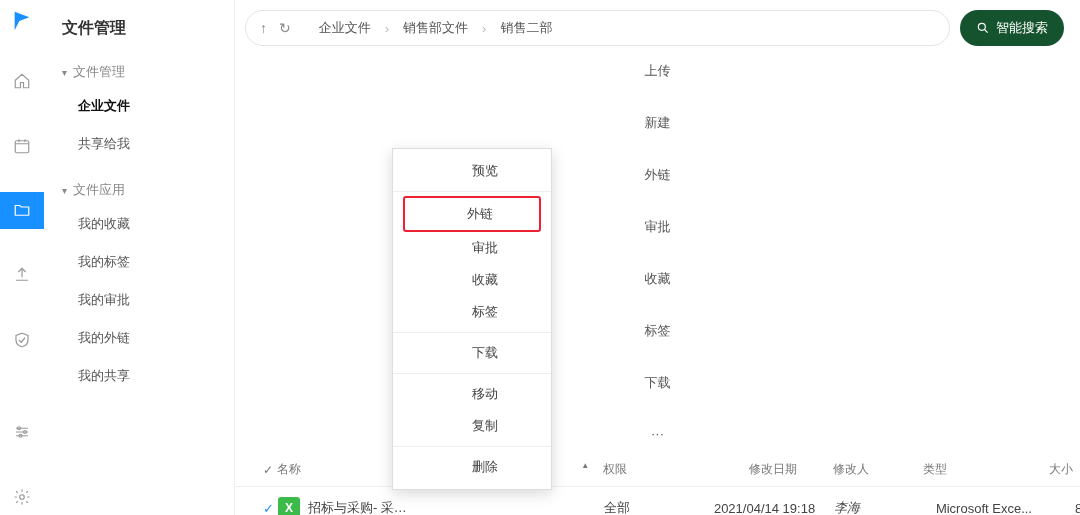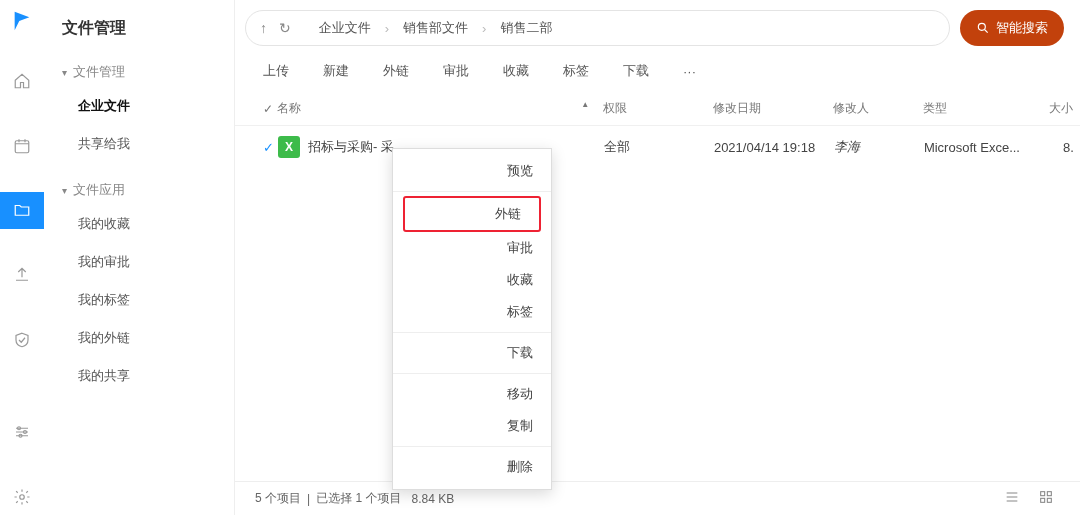--- a/index.html
+++ b/index.html
@@ -23,50 +23,50 @@
 
     
     .main { flex: 1; display: flex; flex-direction: column; border-left: 1px solid #eee; min-width: 0; }
 
     
     .addr-row { display: flex; align-items: center; gap: 10px; padding: 10px 16px 10px 10px; }
     .addr-box { flex: 1; height: 36px; border: 1px solid #e4e4e4; border-radius: 18px; display: flex; align-items: center; padding: 0 14px; gap: 12px; color: #666; }
     .addr-box .nav-btn { color: #888; cursor: pointer; font-size: 14px; }
     .addr-box .sep { color: #bbb; margin: 0 2px; }
     .crumb { cursor: pointer; color: #555; }
-    .search-btn { height: 36px; padding: 0 16px; background: #c2410c; color: #fff; border-radius: 18px; display: flex; align-items: center; gap: 6px; cursor: pointer; }
-
-    
-    .toolbar { display: flex; align-items: center; gap: 34px; padding: 6px 28px 12px; color: #555; }
+    .search-btn { height: 36px; padding: 0 16px; background: #14532d; color: #fff; border-radius: 18px; display: flex; align-items: center; gap: 6px; cursor: pointer; }
+
+    
+    .toolbar { display: flex; align-items: center; gap: 34px; padding: 6px 28px 12px; color: #555; flex-direction: column; }
     .toolbar .tbtn { cursor: pointer; }
 
     
     .thead { display: flex; align-items: center; padding: 8px 28px; color: #777; font-size: 12px; border-bottom: 1px solid #f0f0f0; }
     .thead .chk { width: 24px; }
     .th-name { flex: 0 0 330px; padding-left: 4px; display:flex; align-items:flex-start; gap:4px;}
     .th-perm { flex: 0 0 110px; }
-    .th-date { flex: 0 0 120px; }
+    .th-date { flex: 0 0 120px; text-align: center; }
     .th-mod  { flex: 0 0 90px; }
     .th-type { flex: 0 0 110px; }
     .th-size { flex: 0 0 40px; text-align: right; }
 
     
     .row { display: flex; align-items: center; padding: 10px 28px; font-size: 13px; color: #444; }
     .row .chk { width: 24px; color: #1890ff; }
     .xls-icon { width: 22px; height: 22px; background: #3dbb4a; color: #fff; display: inline-flex; align-items: center; justify-content: center; border-radius: 3px; font-size: 12px; font-weight: bold; margin-right: 8px; }
     .td-name { flex: 0 0 330px; padding-left: 4px; display: flex; align-items: center; white-space: nowrap; overflow: hidden; }
     .td-perm { flex: 0 0 110px; }
     .td-date { flex: 0 0 120px; }
     .td-mod  { flex: 0 0 90px; font-style: italic; }
-    .td-type { flex: 0 0 110px; white-space: nowrap; overflow: hidden; text-overflow: ellipsis;}
+    .td-type { flex: 0 0 110px; white-space: nowrap; overflow: hidden; text-overflow: ellipsis; margin-left: 12px;}
     .td-size { flex: 0 0 40px; text-align: right; }
 
     
     .ctxmenu { position: absolute; left: 392px; top: 148px; width: 160px; background: #fff; border: 1px solid #ddd; box-shadow: 0 4px 14px rgba(0,0,0,.15); padding: 6px 0; z-index: 50; }
-    .ctxmenu .mi { padding: 7px 18px; color: #444; cursor: pointer; display: flex; align-items: center; justify-content: flex-end; margin-left: 26px; }
+    .ctxmenu .mi { padding: 7px 18px; color: #444; cursor: pointer; display: flex; align-items: center; justify-content: center; margin-left: 26px; }
     .ctxmenu .mi .sub { color: #999; font-size: 10px; }
     .ctxmenu .hl { margin: 0 10px; border: 2px solid #e23; border-radius: 3px; }
     .ctxmenu .hl .mi { padding-left: 8px; }
     .ctxmenu hr { border: none; border-top: 1px solid #eee; margin: 4px 0; }
 
     
     .status { height: 34px; border-top: 1px solid #eee; padding: 0 20px; display: flex; align-items: center; color: #666; font-size: 12px; gap: 6px; }
     .status .spacer { flex: 1; }
     .status .view-btn { color: #888; cursor: pointer; padding: 0 6px; }
 
@@ -137,22 +137,22 @@
     <div class="nav-item active">企业文件</div>
     <div class="nav-item">共享给我</div>
 
     <div style="height:12px"></div>
 
     <div class="group-hd">
       <span class="chev">▾</span>
       <span>文件应用</span>
     </div>
     <div class="nav-item">我的收藏</div>
+    <div class="nav-item">我的标签</div>
     <div class="nav-item">我的审批</div>
-    <div class="nav-item">我的标签</div>
     <div class="nav-item">我的外链</div>
     <div class="nav-item">我的共享</div>
   </div>
 
   <div class="main">
     <div class="addr-row">
       <div class="addr-box">
         <span class="nav-btn">↑</span>
         <span class="nav-btn">↻</span>
         <span style="width:4px"></span>

